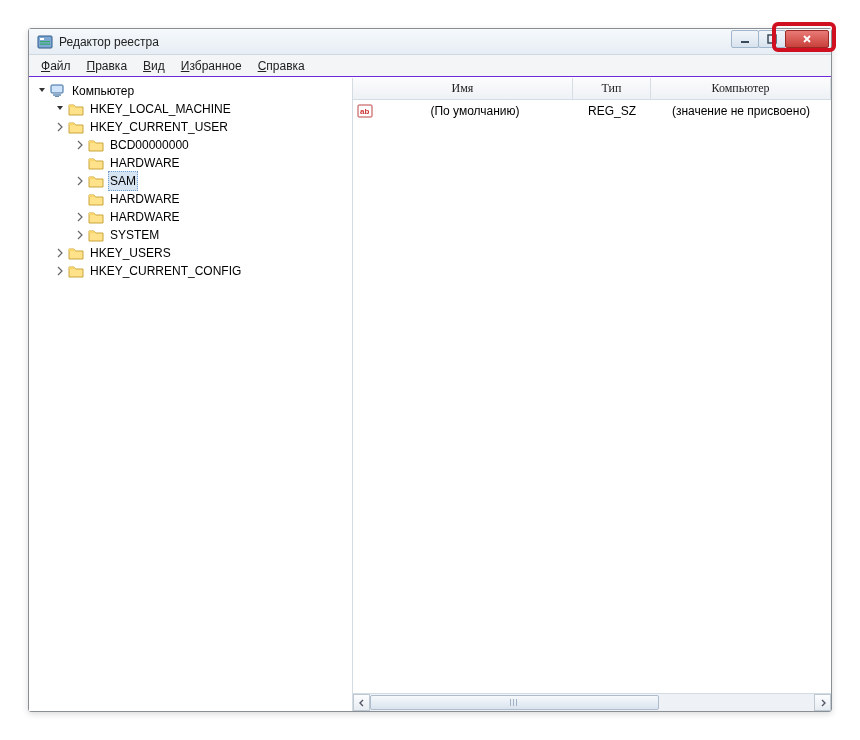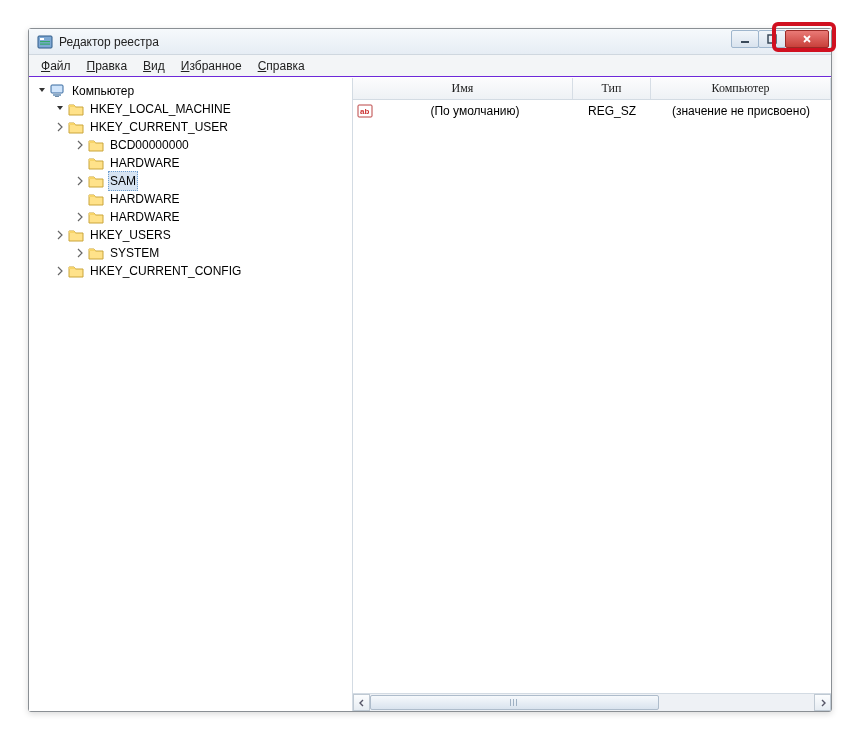--- a/index.html
+++ b/index.html
@@ -342,48 +342,48 @@
             </svg>
           </span>
         <span class="ficon">
             <svg width="16" height="14" viewBox="0 0 16 14">
               <path d="M1 3 h5 l1.5 2 H15 v8 H1 z" fill="#ffe28a" stroke="#caa53b"></path>
               <path d="M1 3 h5 l1.5 2 H1 z" fill="#f7d469"></path>
             </svg>
           </span>
         <span class="lbl">HARDWARE</span>
       </div>
+      <div class="row" style="padding-left:40px">
+        <span class="exp">
+            <svg width="10" height="10" viewBox="0 0 10 10">
+              <path d="M3 1 L7 5 L3 9" fill="none" stroke="#666" stroke-width="1.2"></path>
+            </svg>
+          </span>
+        <span class="ficon">
+            <svg width="16" height="14" viewBox="0 0 16 14">
+              <path d="M1 3 h5 l1.5 2 H15 v8 H1 z" fill="#ffe28a" stroke="#caa53b"></path>
+              <path d="M1 3 h5 l1.5 2 H1 z" fill="#f7d469"></path>
+            </svg>
+          </span>
+        <span class="lbl">SYSTEM</span>
+      </div>
+
       <div class="row" style="padding-left:20px">
         <span class="exp">
             <svg width="10" height="10" viewBox="0 0 10 10">
               <path d="M3 1 L7 5 L3 9" fill="none" stroke="#666" stroke-width="1.2"></path>
             </svg>
           </span>
         <span class="ficon">
             <svg width="16" height="14" viewBox="0 0 16 14">
               <path d="M1 3 h5 l1.5 2 H15 v8 H1 z" fill="#ffe28a" stroke="#caa53b"></path>
               <path d="M1 3 h5 l1.5 2 H1 z" fill="#f7d469"></path>
             </svg>
           </span>
         <span class="lbl">HKEY_USERS</span>
-      </div>
-
-      <div class="row" style="padding-left:40px">
-        <span class="exp">
-            <svg width="10" height="10" viewBox="0 0 10 10">
-              <path d="M3 1 L7 5 L3 9" fill="none" stroke="#666" stroke-width="1.2"></path>
-            </svg>
-          </span>
-        <span class="ficon">
-            <svg width="16" height="14" viewBox="0 0 16 14">
-              <path d="M1 3 h5 l1.5 2 H15 v8 H1 z" fill="#ffe28a" stroke="#caa53b"></path>
-              <path d="M1 3 h5 l1.5 2 H1 z" fill="#f7d469"></path>
-            </svg>
-          </span>
-        <span class="lbl">SYSTEM</span>
       </div>
 
       <div class="row" style="padding-left:20px">
         <span class="exp">
             <svg width="10" height="10" viewBox="0 0 10 10">
               <path d="M3 1 L7 5 L3 9" fill="none" stroke="#666" stroke-width="1.2"></path>
             </svg>
           </span>
         <span class="ficon">
             <svg width="16" height="14" viewBox="0 0 16 14">

